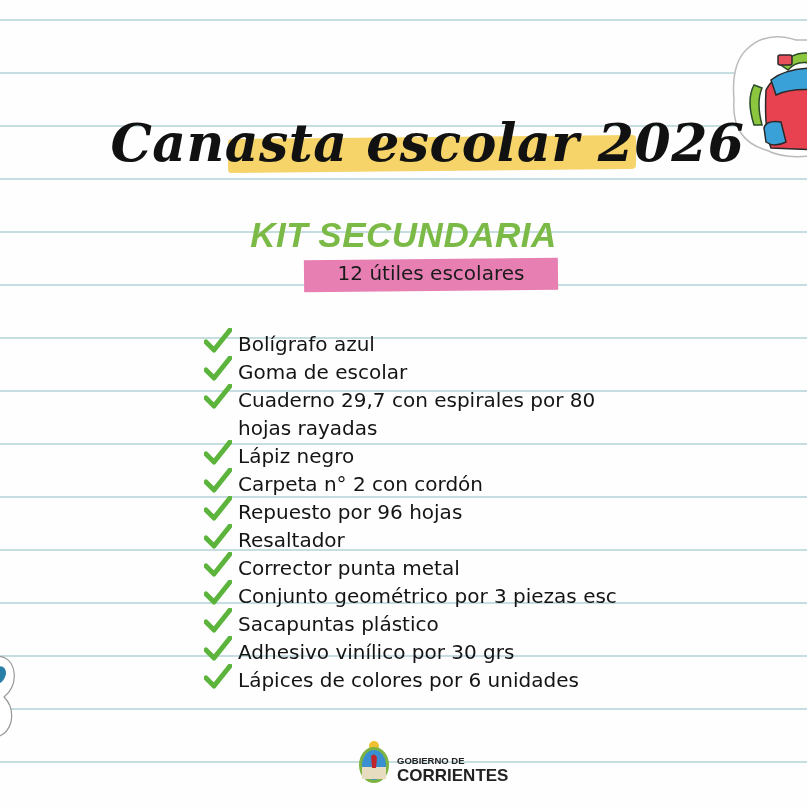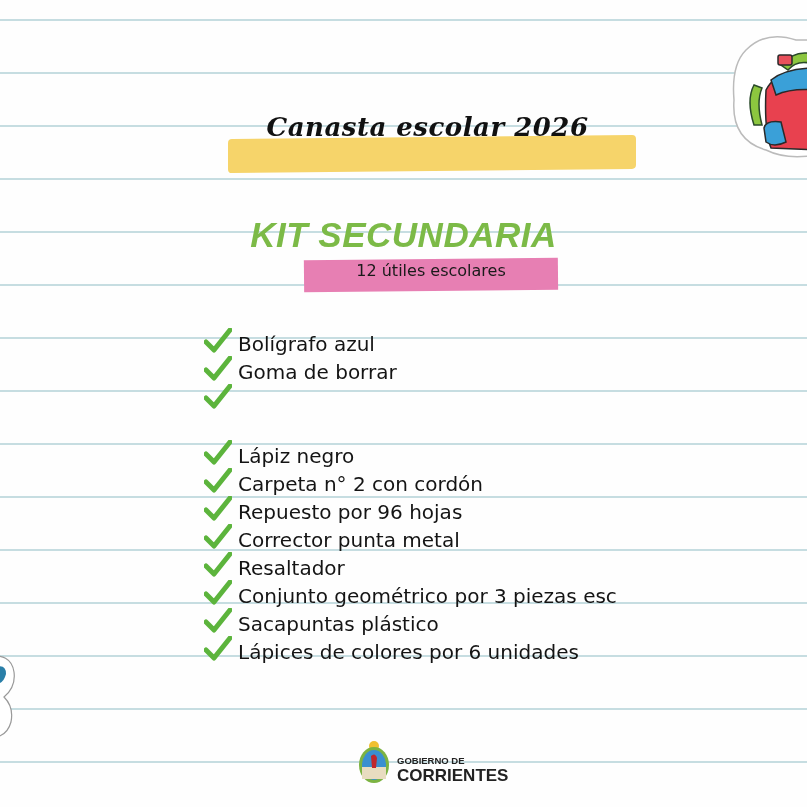--- a/index.html
+++ b/index.html
@@ -20,34 +20,34 @@
     position: absolute; left: 0; right: 0; top: 112px;
     text-align: center;
   }
   .title-highlight {
     position: absolute; left: 228px; top: 137px; width: 408px; height: 34px;
     background: #f6d46a; border-radius: 4px; transform: skewY(-0.6deg);
   }
   .title {
     position: relative; display: inline-block;
     font-family: "DejaVu Serif", serif; font-style: italic; font-weight: bold;
-    font-size: 26px; color: #111; letter-spacing: 0.5px; margin-left: 48px;
+    font-size: 52px; color: #111; letter-spacing: 0.5px; margin-left: 48px;
   }
   .kit {
     position: absolute; left: 0; right: 0; top: 215px; text-align: center;
     font-family: "Liberation Sans", sans-serif; font-weight: bold;
     font-size: 35px; color: #7cba47; letter-spacing: 0.5px; font-style: italic;
   }
   .count-highlight {
     position: absolute; left: 304px; top: 259px; width: 254px; height: 32px;
     background: #e77fb3; transform: rotate(-0.6deg);
   }
   .count {
     position: absolute; left: 304px; width: 254px; top: 261px; text-align: center;
-    font-size: 16px; color: #1a1a1a;
+    font-size: 20px; color: #1a1a1a;
   }
   .list {
     position: absolute; left: 204px; top: 330px; margin: 0; padding: 0;
     list-style: none;
   }
   .list li {
     display: flex; align-items: flex-start; height: 28px;
     font-size: 20px; color: #141414; line-height: 28px;
   }
   .list li.two-line { height: 56px; }
@@ -95,26 +95,27 @@
   <li>
     <svg class="check" viewBox="0 0 28 26">
         <path d="M2 14 L10 22 L26 2" fill="none" stroke="#5cb43c" stroke-width="5" stroke-linecap="round" stroke-linejoin="round"></path>
       </svg>
     <span class="item-text">Bolígrafo azul</span>
   </li>
   <li>
     <svg class="check" viewBox="0 0 28 26">
         <path d="M2 14 L10 22 L26 2" fill="none" stroke="#5cb43c" stroke-width="5" stroke-linecap="round" stroke-linejoin="round"></path>
       </svg>
-    <span class="item-text">Goma de borrar</span>
+    <span class="item-text">Goma de escolar</span>
   </li>
   <li class="two-line">
     <svg class="check" viewBox="0 0 28 26">
         <path d="M2 14 L10 22 L26 2" fill="none" stroke="#5cb43c" stroke-width="5" stroke-linecap="round" stroke-linejoin="round"></path>
       </svg>
+    <span class="item-text" style="width:410px">Cuaderno 29,7 con espirales por 80 hojas rayadas</span>
   </li>
   <li>
     <svg class="check" viewBox="0 0 28 26">
         <path d="M2 14 L10 22 L26 2" fill="none" stroke="#5cb43c" stroke-width="5" stroke-linecap="round" stroke-linejoin="round"></path>
       </svg>
     <span class="item-text">Lápiz negro</span>
   </li>
   <li>
     <svg class="check" viewBox="0 0 28 26">
         <path d="M2 14 L10 22 L26 2" fill="none" stroke="#5cb43c" stroke-width="5" stroke-linecap="round" stroke-linejoin="round"></path>
@@ -124,39 +125,45 @@
   <li>
     <svg class="check" viewBox="0 0 28 26">
         <path d="M2 14 L10 22 L26 2" fill="none" stroke="#5cb43c" stroke-width="5" stroke-linecap="round" stroke-linejoin="round"></path>
       </svg>
     <span class="item-text">Repuesto por 96 hojas</span>
   </li>
   <li>
     <svg class="check" viewBox="0 0 28 26">
         <path d="M2 14 L10 22 L26 2" fill="none" stroke="#5cb43c" stroke-width="5" stroke-linecap="round" stroke-linejoin="round"></path>
       </svg>
-    <span class="item-text">Corrector punta metal</span>
+    <span class="item-text">Resaltador</span>
   </li>
   <li>
     <svg class="check" viewBox="0 0 28 26">
         <path d="M2 14 L10 22 L26 2" fill="none" stroke="#5cb43c" stroke-width="5" stroke-linecap="round" stroke-linejoin="round"></path>
       </svg>
-    <span class="item-text">Resaltador</span>
+    <span class="item-text">Corrector punta metal</span>
   </li>
   <li>
     <svg class="check" viewBox="0 0 28 26">
         <path d="M2 14 L10 22 L26 2" fill="none" stroke="#5cb43c" stroke-width="5" stroke-linecap="round" stroke-linejoin="round"></path>
       </svg>
     <span class="item-text">Conjunto geométrico por 3 piezas esc</span>
   </li>
   <li>
     <svg class="check" viewBox="0 0 28 26">
         <path d="M2 14 L10 22 L26 2" fill="none" stroke="#5cb43c" stroke-width="5" stroke-linecap="round" stroke-linejoin="round"></path>
       </svg>
     <span class="item-text">Sacapuntas plástico</span>
+  </li>
+  <li>
+    <svg class="check" viewBox="0 0 28 26">
+        <path d="M2 14 L10 22 L26 2" fill="none" stroke="#5cb43c" stroke-width="5" stroke-linecap="round" stroke-linejoin="round"></path>
+      </svg>
+    <span class="item-text">Adhesivo vinílico por 30 grs</span>
   </li>
   <li>
     <svg class="check" viewBox="0 0 28 26">
         <path d="M2 14 L10 22 L26 2" fill="none" stroke="#5cb43c" stroke-width="5" stroke-linecap="round" stroke-linejoin="round"></path>
       </svg>
     <span class="item-text">Lápices de colores por 6 unidades</span>
   </li>
 </ul>
 
 <div class="logo">

